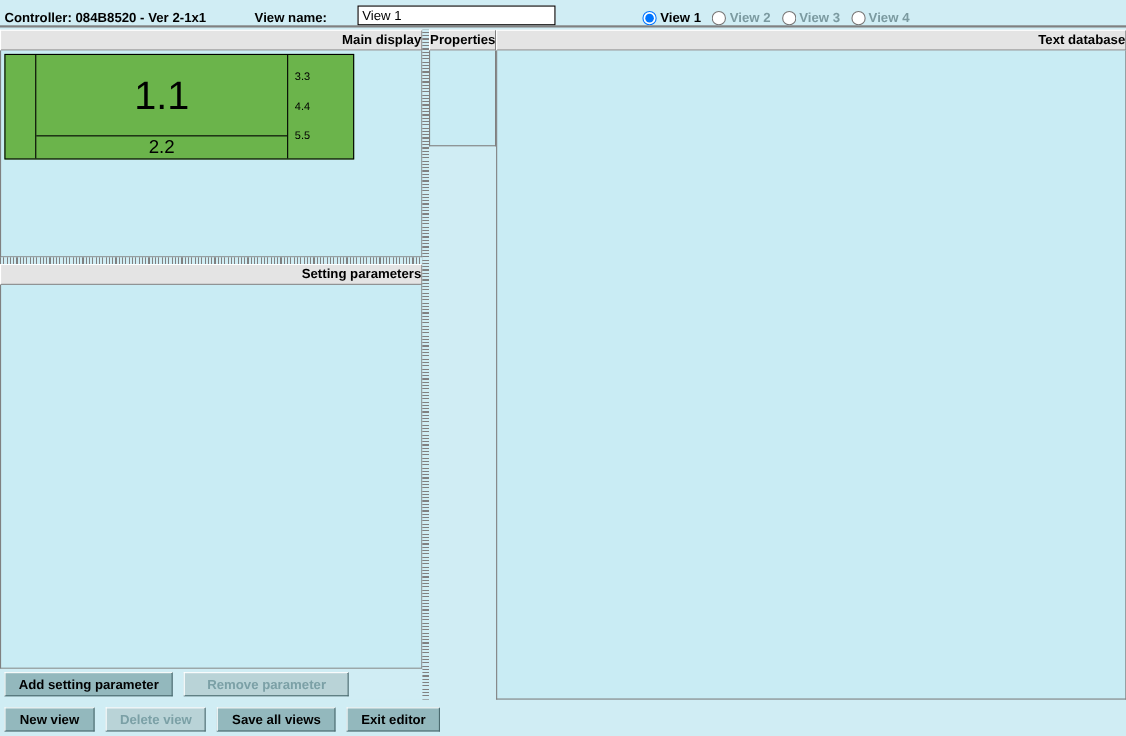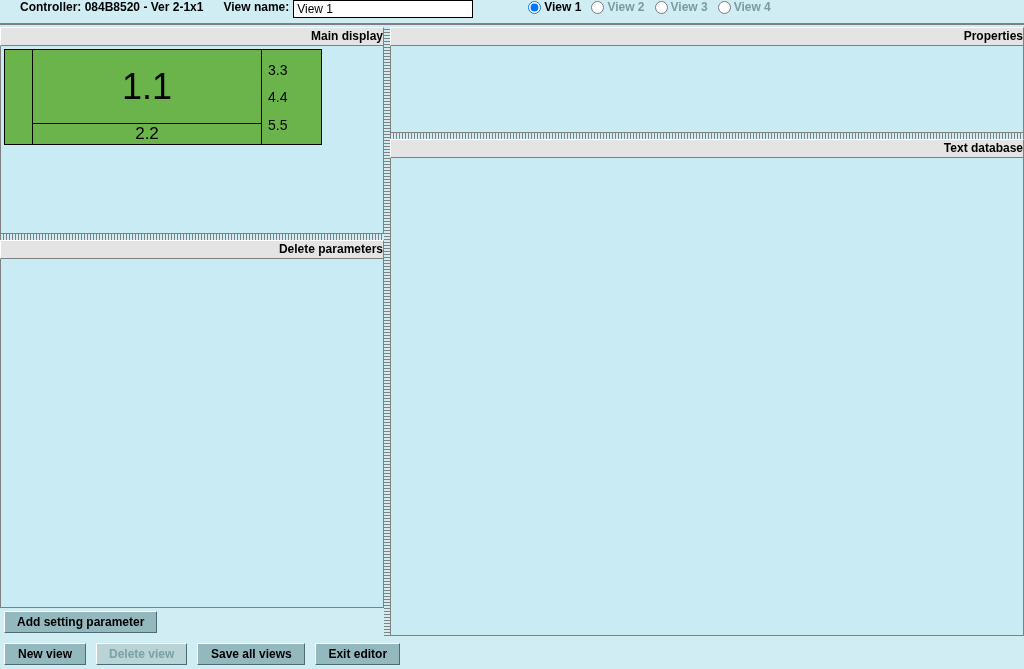--- a/index.html
+++ b/index.html
@@ -9,24 +9,25 @@
     font-family: Arial, Helvetica, sans-serif;
     font-size: 12px;
     background: #d0edf4;
     color: #000;
     overflow: hidden;
   }
 
   
   .topbar {
     display: flex;
-    align-items: flex-start;
+    align-items: flex-end;
     height: 25px;
-    padding: 0 20px;
+    padding: 0 4px;
     border-bottom: 2px solid #808080;
+    gap: 24px;
   }
   .topbar .lbl-controller { font-weight: bold; margin-right: 20px; }
   .topbar .lbl-viewname { font-weight: bold; margin-right: 4px; }
   .topbar input[type=text] {
     width: 180px; height: 18px;
     border: 1px solid #000;
     background: #fff;
     padding: 0 3px;
     font-family: inherit; font-size: 12px;
   }
@@ -40,21 +41,21 @@
     position: absolute;
     top: 27px; left: 0; right: 0;
     height: 609px;
     display: flex;
   }
   .leftcol  { width: 384px; display: flex; flex-direction: column; }
   .splitter-v {
     width: 6px;
     background: repeating-linear-gradient(0deg,#808080 0,#808080 1px,#d0edf4 1px,#d0edf4 3px);
   }
-  .rightcol { flex: 1; display: flex; flex-direction: column; }
+  .rightcol { flex: 1; display: flex; flex-direction: row; }
 
   .panel-header {
     height: 19px;
     line-height: 17px;
     text-align: right;
     font-weight: bold;
     background: #e4e4e4;
     border: 1px solid #808080;
     border-top-color: #fff;
     border-left-color: #fff;
@@ -87,21 +88,21 @@
     display: grid;
     grid-template-columns: 28px 1fr 60px;
     grid-template-rows: 1fr 20px;
   }
   .dw-left   { grid-column:1; grid-row:1/3; border-right:1px solid #000; }
   .dw-center { grid-column:2; grid-row:1; border-bottom:1px solid #000;
                display:flex; align-items:center; justify-content:center;
                font-size:36px; }
   .dw-right  { grid-column:3; grid-row:1/3; border-left:1px solid #000;
                display:flex; flex-direction:column; justify-content:space-evenly;
-               padding-left:6px; font-size:14px; }
+               padding-left:6px; font-size:10px; }
   .dw-bottom { grid-column:2; grid-row:2;
                display:flex; align-items:center; justify-content:center;
                font-size:17px; }
 
   
   .btnbar {
     display: flex;
     align-items: center;
     padding: 3px 4px;
     gap: 10px;
@@ -175,24 +176,25 @@
             <span>5.5</span>
           </div>
           <div class="dw-bottom">2.2</div>
         </div>
       </div>
     </div>
 
     <div class="splitter-h"></div>
 
     <div class="panel-settings">
-      <div class="panel-header">Delete parameters</div>
+      <div class="panel-header">Setting parameters</div>
       <div class="panel-body"></div>
       <div class="btnbar settings">
         <button class="app wide">Add setting parameter</button>
+        <button class="app wide" disabled="">Remove parameter</button>
       </div>
     </div>
   </div>
 
   <div class="splitter-v"></div>
 
   <div class="rightcol">
     <div class="panel-properties">
       <div class="panel-header">Properties</div>
       <div class="panel-body"></div>

